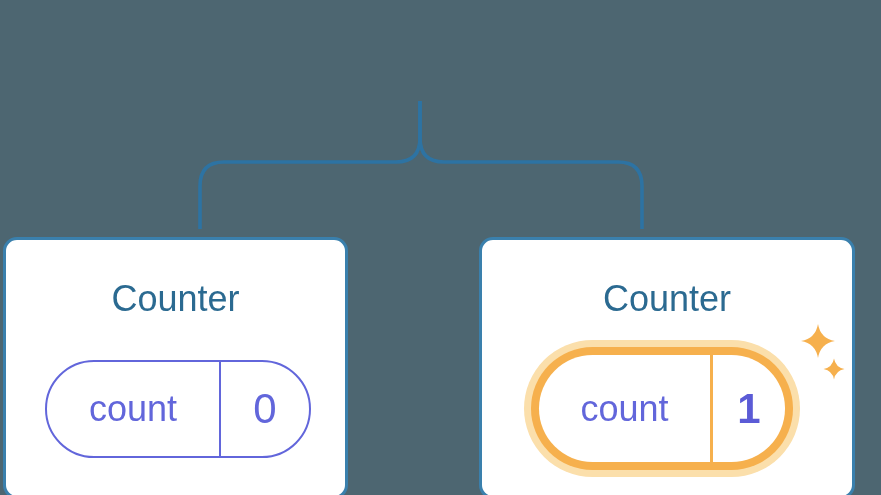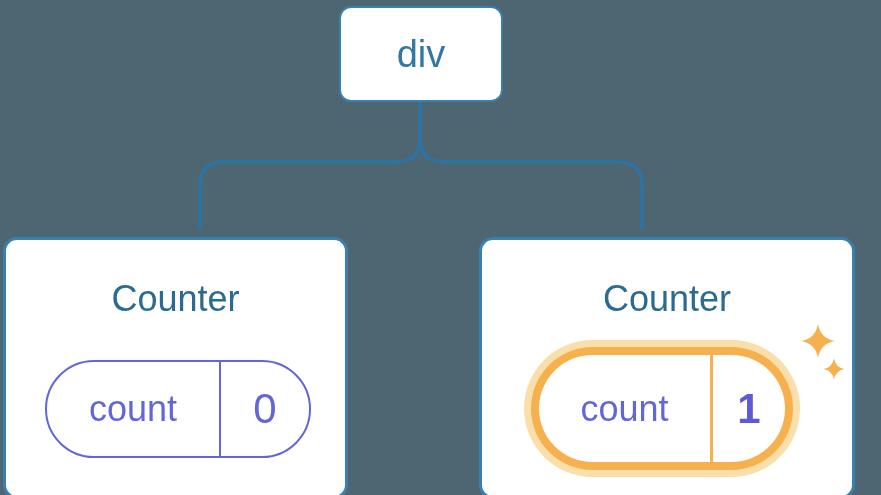--- a/index.html
+++ b/index.html
@@ -91,23 +91,20 @@
 </head>
 <body>
 
 <div class="stage">
 
   <svg class="connector-svg" viewBox="0 0 881 495" fill="none">
     <path d="M 420 101 L 420 138 Q 420 162 396 162 L 224 162 Q 200 162 200 186 L 200 229" stroke="var(--line)" stroke-width="3.6" fill="none"></path>
     <path d="M 420 101 L 420 138 Q 420 162 444 162 L 618 162 Q 642 162 642 186 L 642 229" stroke="var(--line)" stroke-width="3.6" fill="none"></path>
   </svg>
 
-  <div class="tree-node">
-    <span>div</span>
-  </div>
 
   <div class="component-card card-left">
     <div class="card-title">Counter</div>
     <div class="state-pill">
       <div class="pill-name">count</div>
       <div class="pill-value">0</div>
     </div>
   </div>
 
   <div class="component-card card-right">

